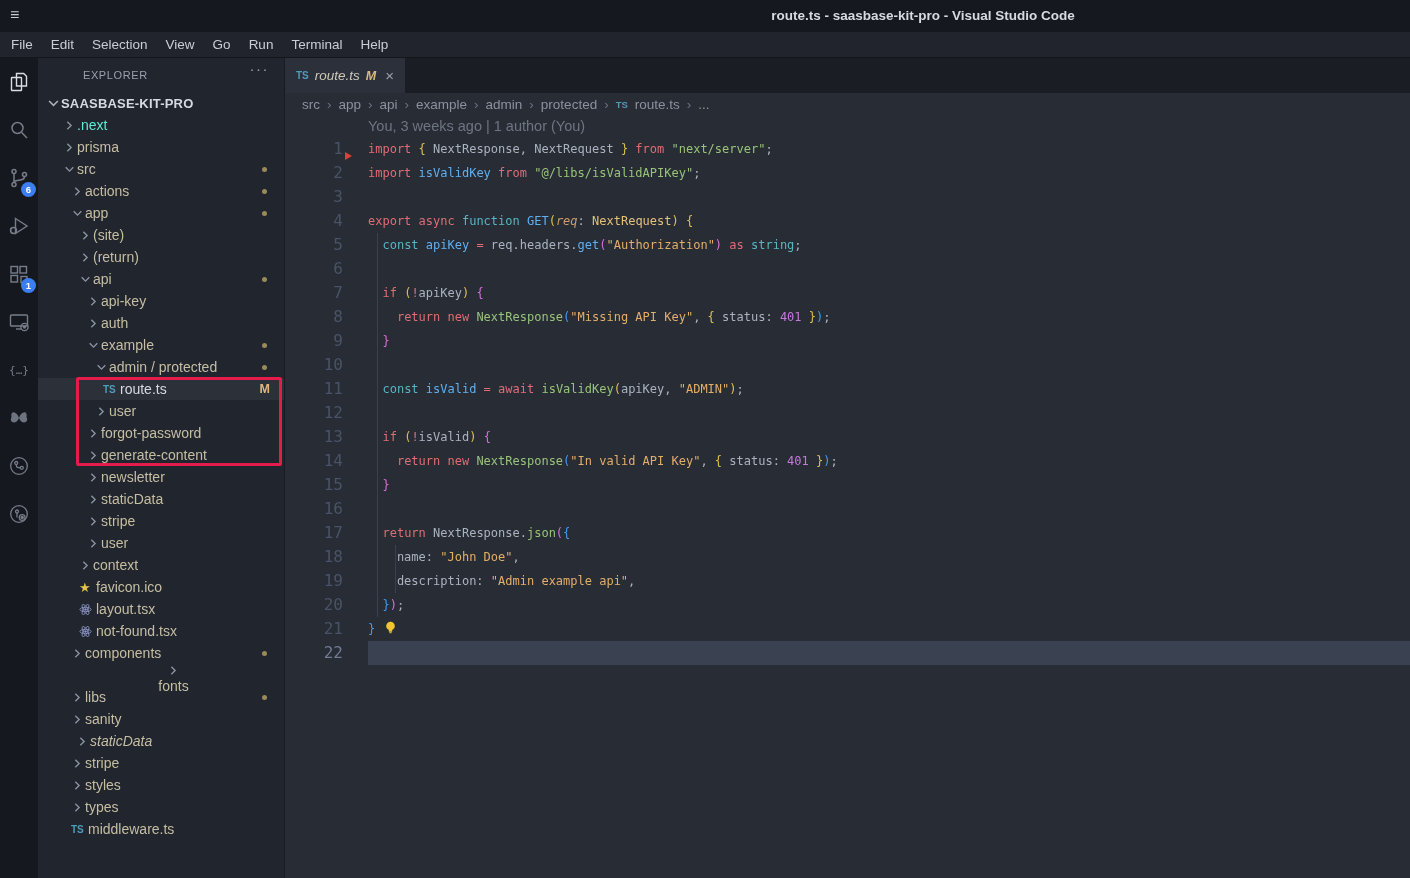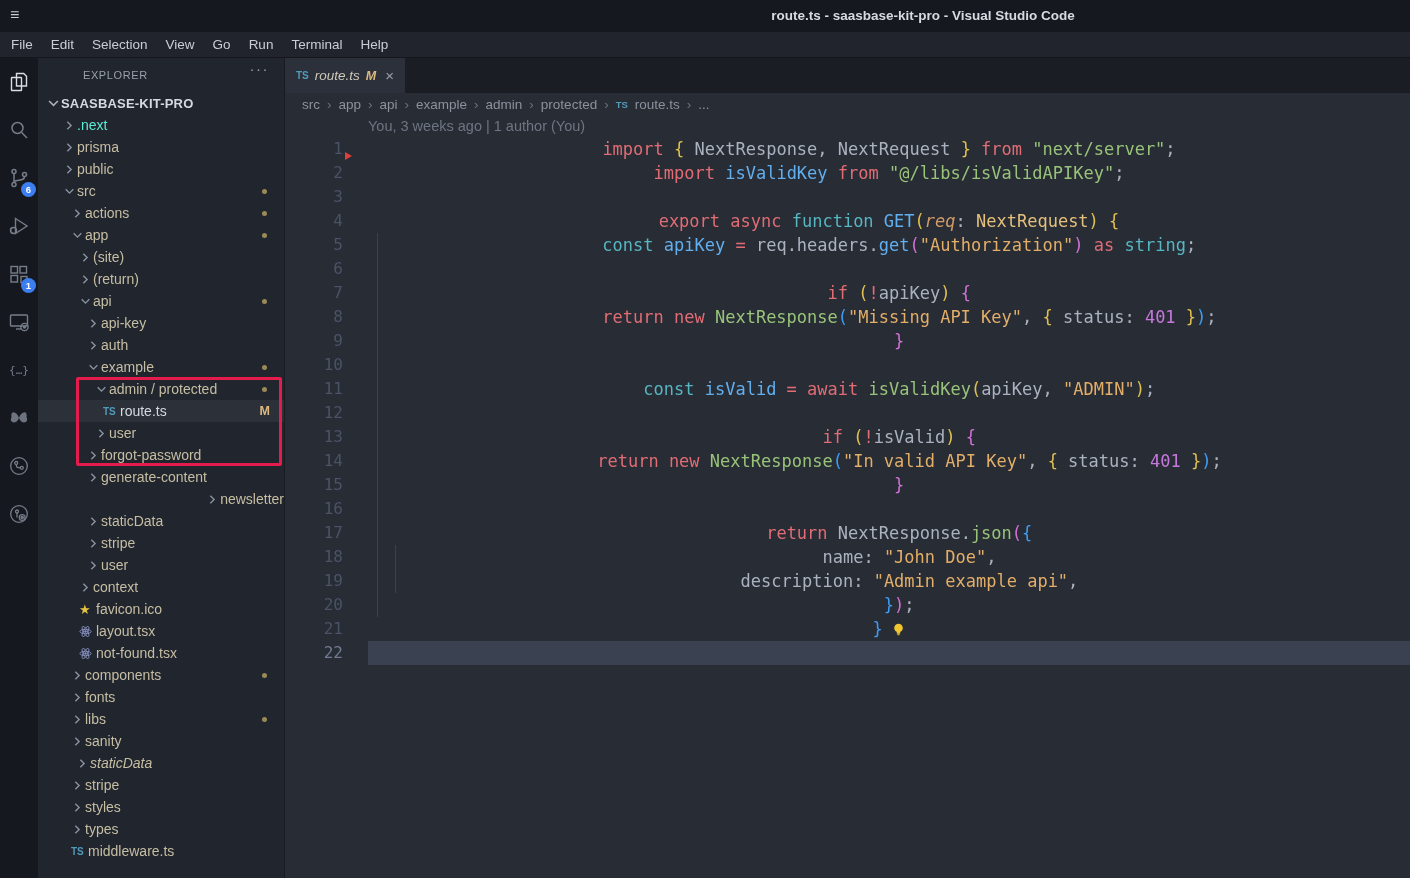--- a/index.html
+++ b/index.html
@@ -61,21 +61,21 @@
                padding-left:17px;gap:7px;font-size:13.5px;color:#8b919d;}
   .bc-item{white-space:nowrap;}
   .bc-sep{color:#6a7180;}
   .blame{position:absolute;left:83px;top:57px;height:22px;line-height:22px;color:#6e7582;font-size:14.5px;white-space:nowrap;}
 
   .code-wrap{position:absolute;left:0;top:79px;right:0;bottom:0;font-family:"DejaVu Sans Mono",monospace;}
   .gutter{position:absolute;left:0;top:0;width:58px;}
   .gnum{height:24px;line-height:24px;text-align:right;color:#4a5365;font-size:16px;}
   .gnum.active{color:#707b93;}
   .code-lines{position:absolute;left:83px;top:0;right:0;}
-  .code-line{height:24px;line-height:24px;white-space:pre;font-size:17px;color:#abb2bf;text-align:center;}
+  .code-line{height:24px;line-height:24px;white-space:pre;font-size:12px;color:#abb2bf;}
   .code-line.hl{background:#3a4150;}
   .bulb{display:inline-block;margin-left:8px;transform:translateY(2px);}
 
   .guide{position:absolute;width:1px;background:#394050;}
   .gutter-flag{position:absolute;left:345px;top:152px;width:0;height:0;z-index:30;
                border-top:4px solid transparent;border-bottom:4px solid transparent;border-left:7px solid #dd3f3a;}
 
   
   .tk-kw{color:#e06c75;}
   .tk-teal{color:#56b6c2;}
@@ -232,28 +232,20 @@
           <span class="chev">
             <svg width="13" height="13" viewBox="0 0 12 12">
               <path d="M4 2.5 7.5 6 4 9.5" fill="none" stroke="#8b92a0" stroke-width="1.3"></path>
             </svg>
           </span>
           <span class="lbl">prisma</span>
         </div>
         <div class="tree-row folder" style="padding-left: 25px;">
           <span class="chev">
             <svg width="13" height="13" viewBox="0 0 12 12">
-              <path d="M4 2.5 7.5 6 4 9.5" fill="none" stroke="#8b92a0" stroke-width="1.3"></path>
-            </svg>
-          </span>
-          <span class="lbl">public</span>
-        </div>
-        <div class="tree-row folder" style="padding-left: 25px;">
-          <span class="chev">
-            <svg width="13" height="13" viewBox="0 0 12 12">
               <path d="M2.5 4 6 7.5 9.5 4" fill="none" stroke="#8b92a0" stroke-width="1.3"></path>
             </svg>
           </span>
           <span class="lbl">src</span>
           <span class="mod-dot"></span>
         </div>
         <div class="tree-row folder" style="padding-left: 33px;">
           <span class="chev">
             <svg width="13" height="13" viewBox="0 0 12 12">
               <path d="M4 2.5 7.5 6 4 9.5" fill="none" stroke="#8b92a0" stroke-width="1.3"></path>
@@ -354,21 +346,21 @@
           <span class="lbl">forgot-password</span>
         </div>
         <div class="tree-row folder" style="padding-left: 49px;">
           <span class="chev">
             <svg width="13" height="13" viewBox="0 0 12 12">
               <path d="M4 2.5 7.5 6 4 9.5" fill="none" stroke="#8b92a0" stroke-width="1.3"></path>
             </svg>
           </span>
           <span class="lbl">generate-content</span>
         </div>
-        <div class="tree-row folder" style="padding-left: 49px; justify-content: flex-end;">
+        <div class="tree-row folder" style="padding-left: 49px;">
           <span class="chev">
             <svg width="13" height="13" viewBox="0 0 12 12">
               <path d="M4 2.5 7.5 6 4 9.5" fill="none" stroke="#8b92a0" stroke-width="1.3"></path>
             </svg>
           </span>
           <span class="lbl">newsletter</span>
         </div>
         <div class="tree-row folder" style="padding-left: 49px;">
           <span class="chev">
             <svg width="13" height="13" viewBox="0 0 12 12">
@@ -431,21 +423,21 @@
         </div>
         <div class="tree-row folder" style="padding-left: 33px;">
           <span class="chev">
             <svg width="13" height="13" viewBox="0 0 12 12">
               <path d="M4 2.5 7.5 6 4 9.5" fill="none" stroke="#8b92a0" stroke-width="1.3"></path>
             </svg>
           </span>
           <span class="lbl">components</span>
           <span class="mod-dot"></span>
         </div>
-        <div class="tree-row folder" style="padding-left: 33px;">
+        <div class="tree-row folder" style="padding-left: 25px; flex-direction: column;">
           <span class="chev">
             <svg width="13" height="13" viewBox="0 0 12 12">
               <path d="M4 2.5 7.5 6 4 9.5" fill="none" stroke="#8b92a0" stroke-width="1.3"></path>
             </svg>
           </span>
           <span class="lbl">fonts</span>
         </div>
         <div class="tree-row folder" style="padding-left: 33px;">
           <span class="chev">
             <svg width="13" height="13" viewBox="0 0 12 12">

